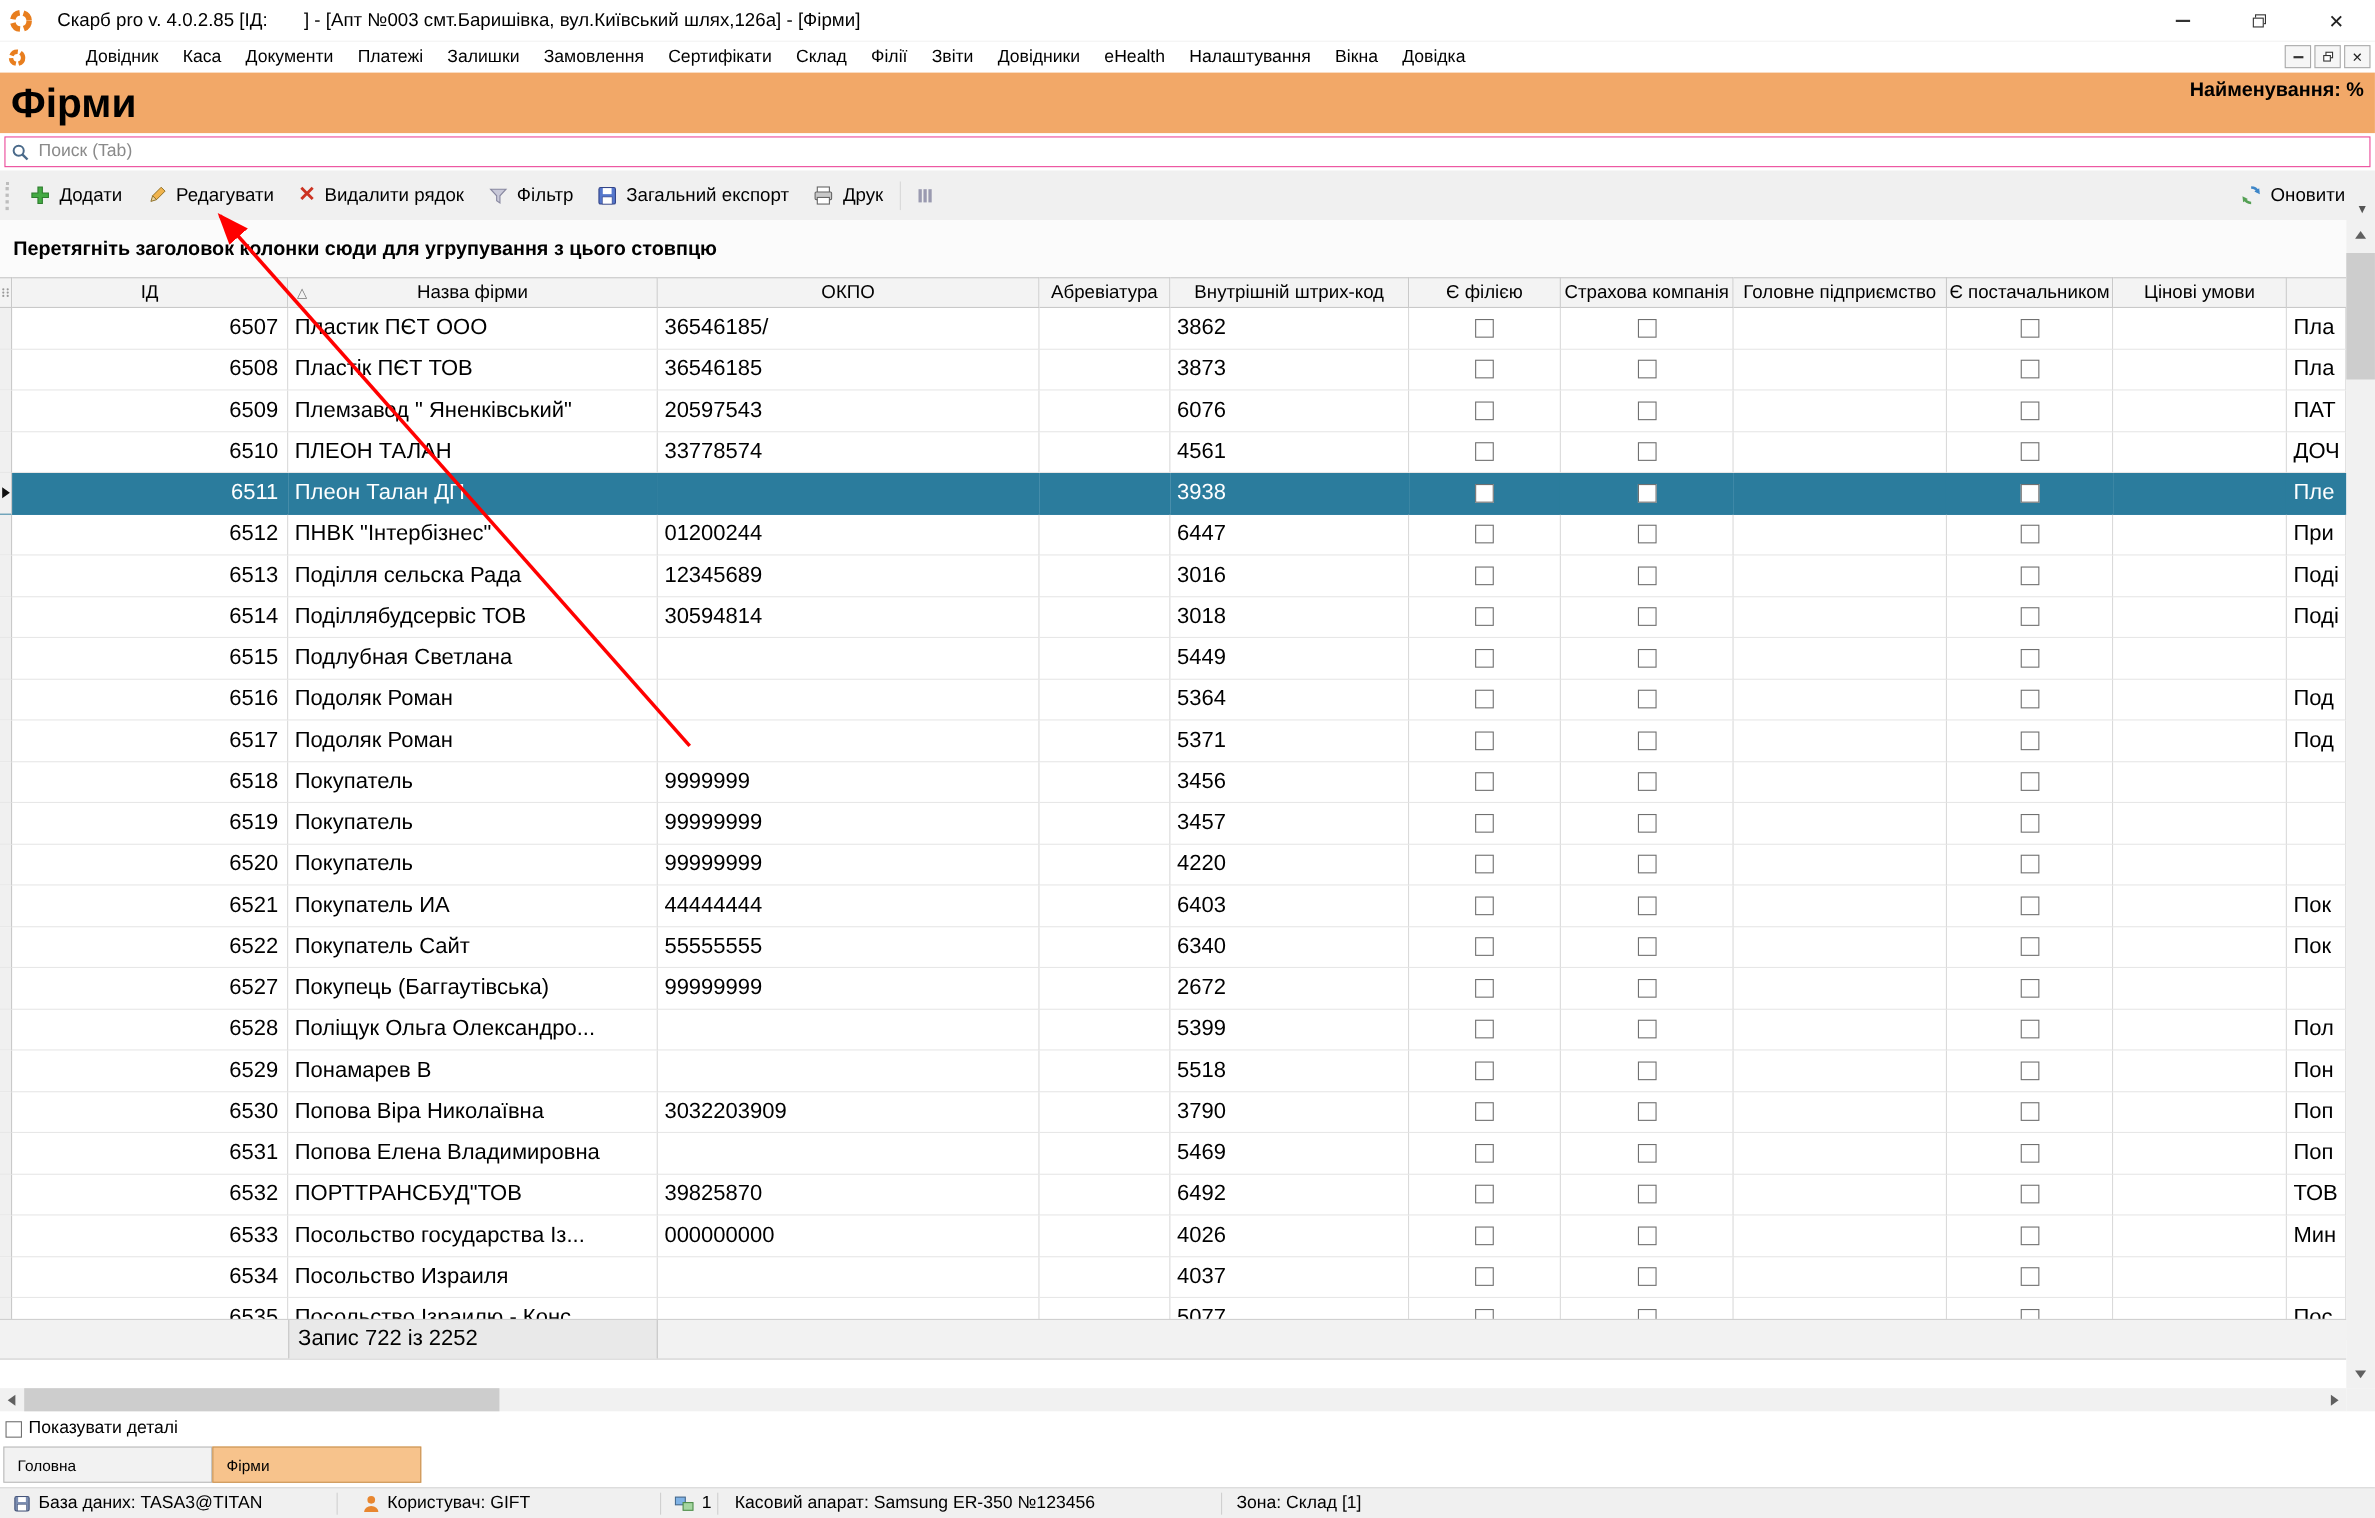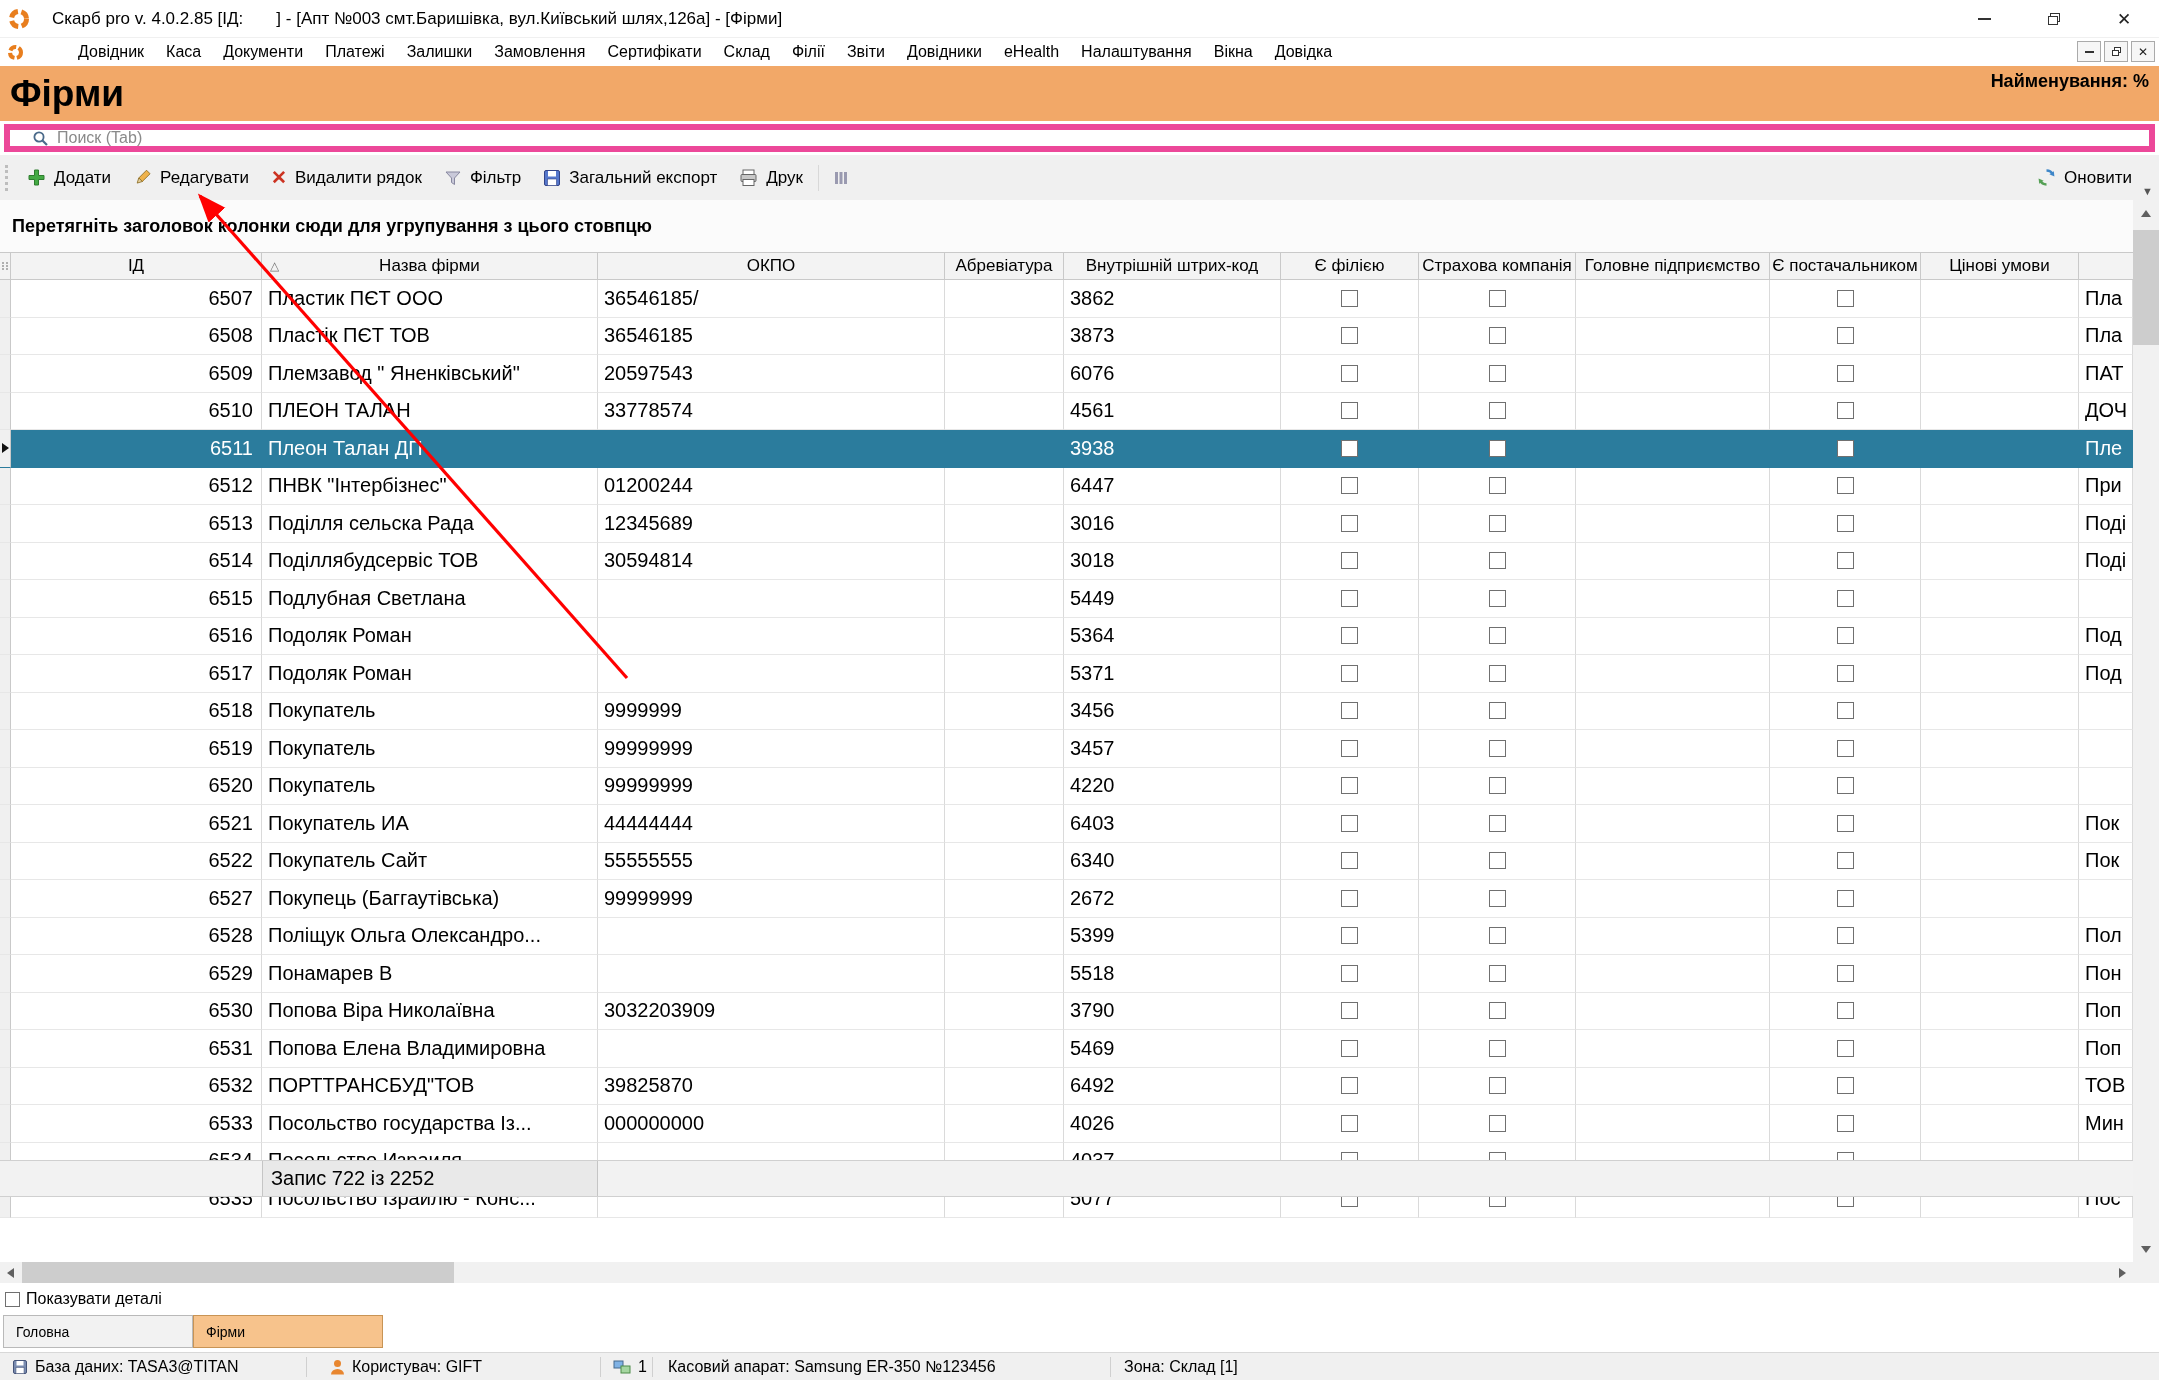--- a/index.html
+++ b/index.html
@@ -34,21 +34,21 @@
   .mdi-btn .glyph-close { font-size:12px; }
 
   
   .header-band { position:absolute; left:0; top:66px; width:100%; height:55px; background:#F2A868;
     display:flex; align-items:center; }
   .page-title { margin-left:10px; font-size:37px; font-weight:bold; }
   .filter-info { position:absolute; right:10px; top:5px; font-size:18px; font-weight:bold; }
 
   
   .search-box { position:absolute; left:4px; top:124px; width:2151px; height:28px;
-    border:6px solid #ec4899; background:#fff; display:flex; align-items:center;padding-left:17px; }
+    border:1px solid #ec4899; background:#fff; display:flex; align-items:center; }
   .search-box svg { margin-left:5px; }
   .search-placeholder { margin-left:8px; font-size:16px; color:#8a8a8a; }
 
   
   .toolbar { position:absolute; left:0; top:155px; width:100%; height:45px; background:#F0F0F0;
     display:flex; align-items:center; font-size:17px; }
   .tb-grip { width:0; height:26px; border-left:3px dotted #bdbdbd; margin:0 8px 0 5px; }
   .tb-item { display:flex; align-items:center; gap:8px; padding:0 11px; height:100%; cursor:default; }
   .tb-sep { width:1px; height:26px; background:#d8d8d8; margin:0 4px; }
   .red-x { color:#cc3322; font-weight:bold; font-size:19px; line-height:1; }
@@ -86,21 +86,21 @@
   .cell.r { justify-content:flex-end; padding-right:8px; }
   .cell.l { padding-left:6px; }
   .cell.c { justify-content:center; }
   .c-ind { width:11px; background:#F0F0F0; border-right:1px solid #c9c9c9; justify-content:center; padding:0; }
   .cb { width:17px; height:17px; border:1px solid #707070; background:#fff; display:inline-block; }
   .tri-right { width:0; height:0; border-top:5px solid transparent; border-bottom:5px solid transparent;
     border-left:7px solid #111; }
   .row.selected .cell { background:#2B7C9D; color:#fff; border-right-color:#2B7C9D; border-bottom-color:#2B7C9D; }
   .row.selected .c-ind { background:#F0F0F0; border-right-color:#c9c9c9; }
 
-  .grid-footer { position:absolute; left:0; top:1160px; width:2133px; height:37px; background:#F2F2F2;
+  .grid-footer { position:absolute; left:0; top:1199px; width:2133px; height:37px; background:#F2F2F2;
     border-top:1px solid #d0d0d0; border-bottom:1px solid #d0d0d0; }
   .footer-cell { position:absolute; left:262px; top:0; width:336px; height:100%; background:#E9E9E9;
     border-left:1px solid #c5c5c5; border-right:1px solid #c5c5c5; display:flex; align-items:center;
     padding-left:8px; font-size:20px; }
 
   
   .vscroll { position:absolute; right:0; top:200px; width:26px; height:1062px; background:#F1F1F1; }
   .vs-btn { position:absolute; left:0; width:26px; height:26px; display:flex; align-items:center; justify-content:center; }
   .vs-up { top:0; } .vs-down { bottom:0; }
   .vs-thumb { position:absolute; left:0; top:30px; width:26px; height:115px; background:#CDCDCD; }

